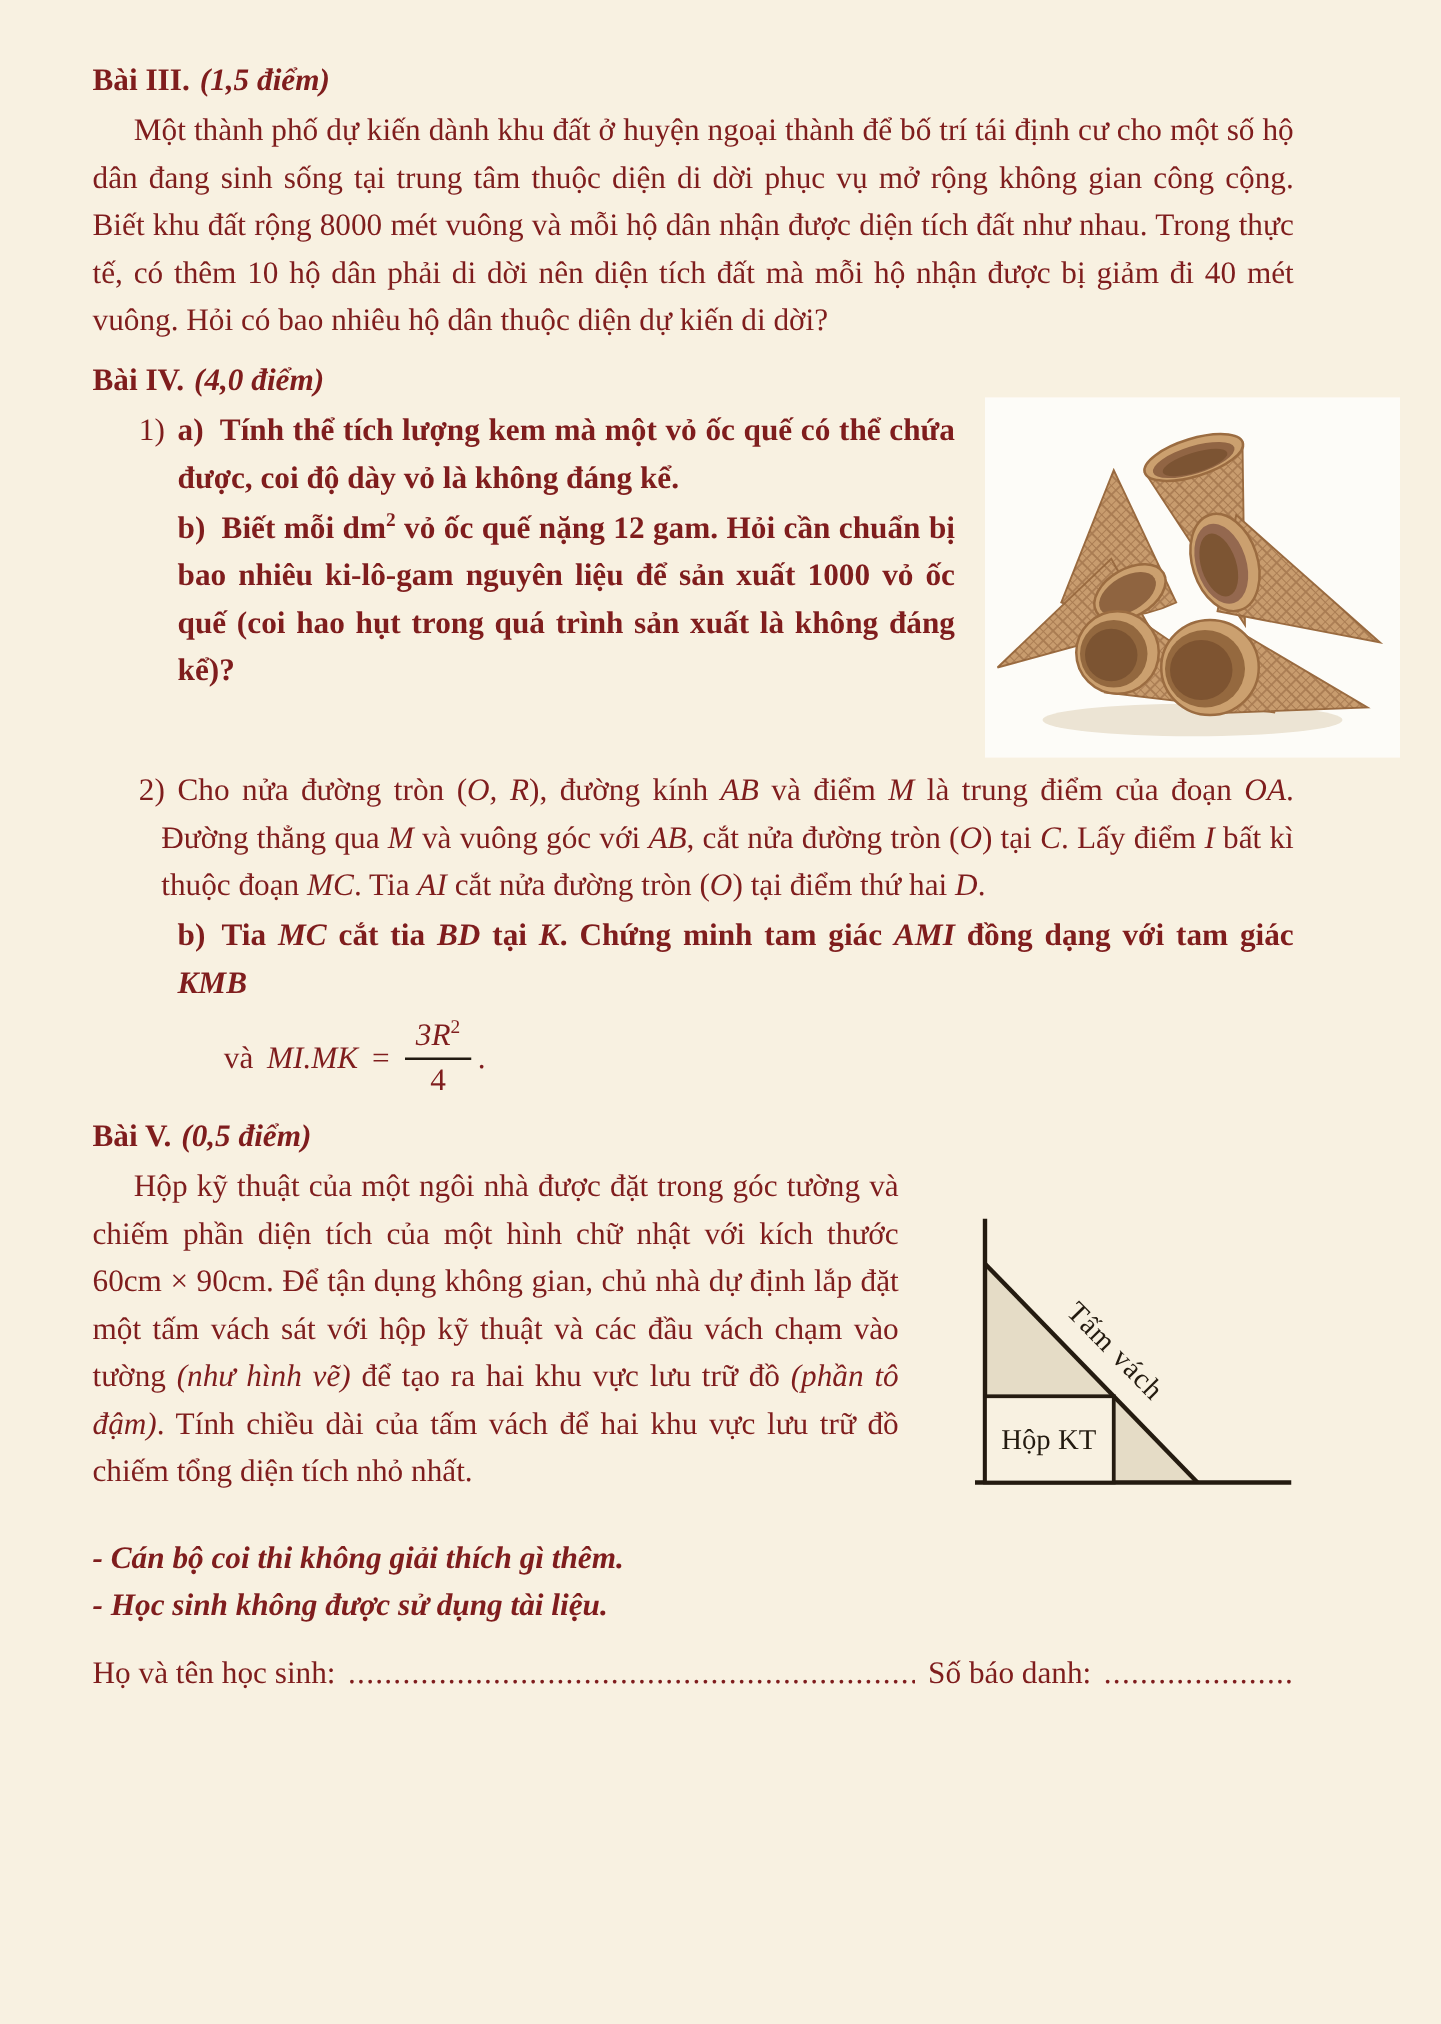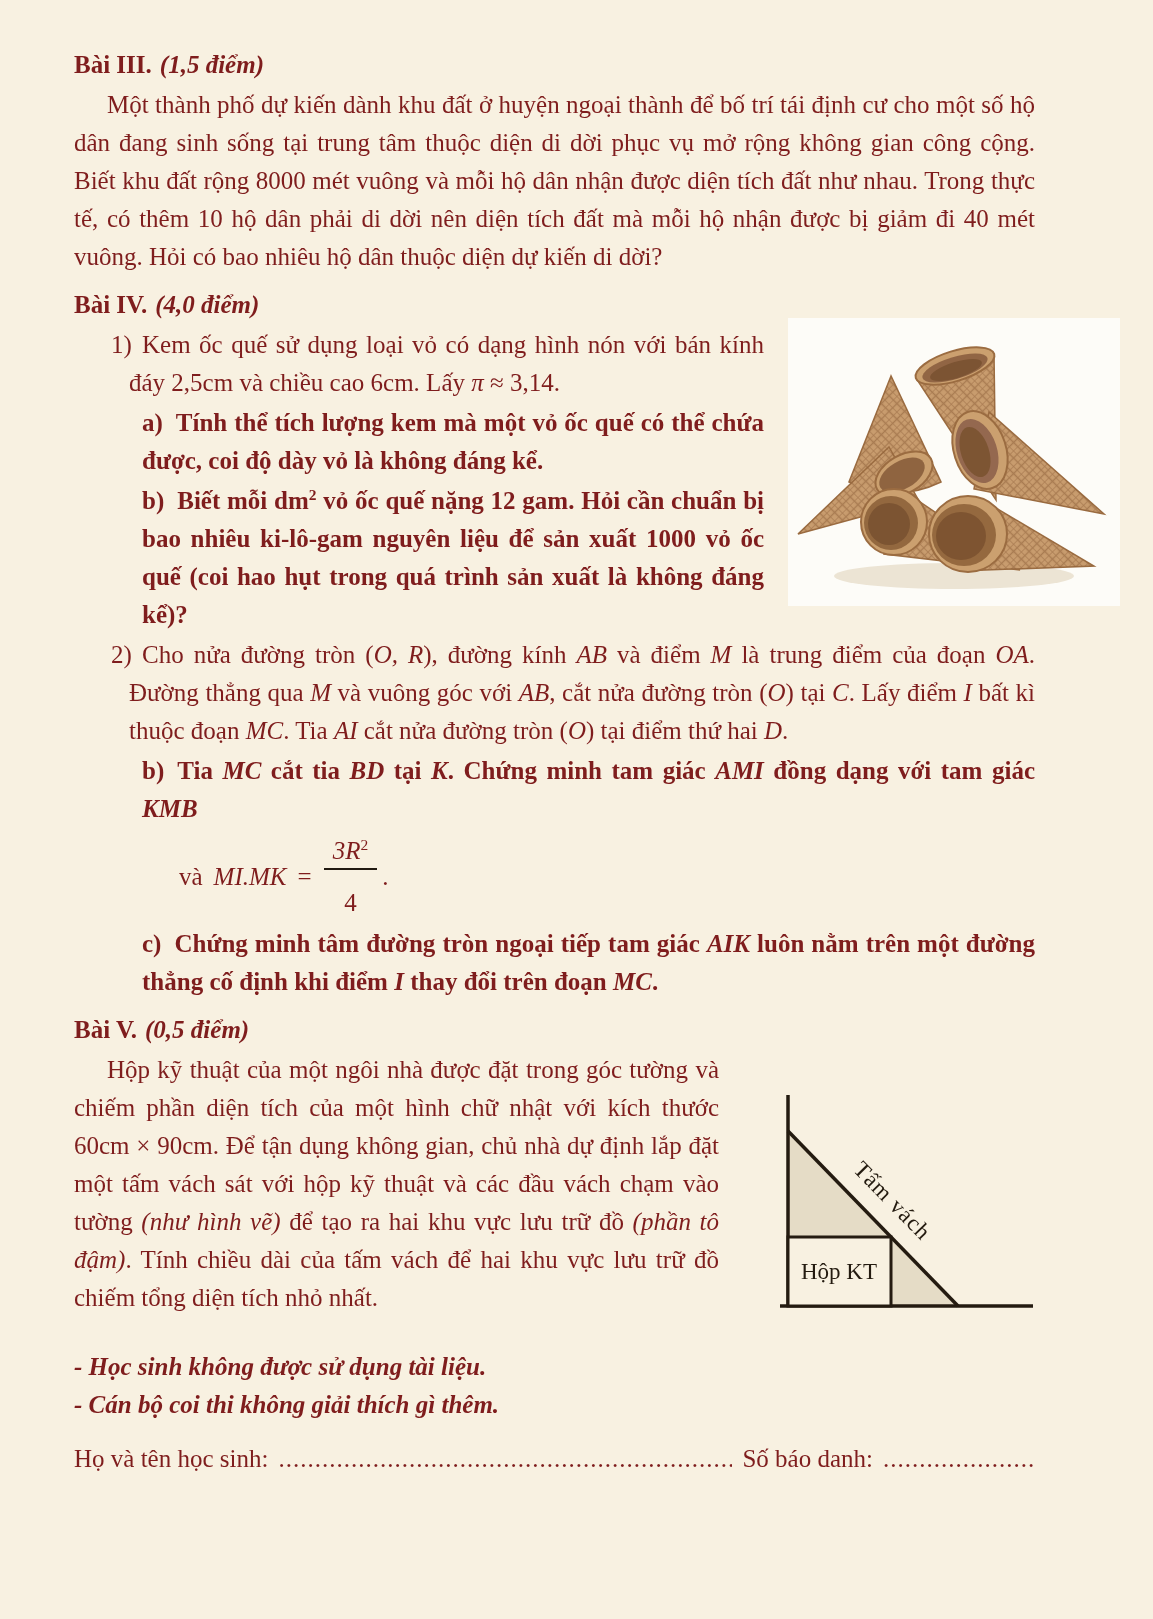--- a/index.html
+++ b/index.html
@@ -33,21 +33,21 @@
 
   .num-item { position:relative; padding-left:55px; text-indent:13px; text-align:justify; margin-top:2px; }
   .num-item .num-marker { position:absolute; left:37px; top:0; text-indent:0; }
   .sub-item { margin-left:68px; text-align:justify; margin-top:2px;font-weight:bold; }
   .sub-item .sub-marker { padding-right:13px; }
 
   .s-i { font-style:italic; }
   .s-sup { font-size:0.62em; vertical-align:super; line-height:0; }
 
   .formula-line { margin:6px 0 6px 105px; display:flex; align-items:center; gap:11px; line-height:33px; }
-  .frac { display:inline-flex; flex-direction:column; align-items:center; margin:0 1px;gap:16px; }
+  .frac { display:inline-flex; flex-direction:column; align-items:center; margin:0 1px; }
   .fnum { display:block; padding:0 9px 1px 9px; border-bottom:2.5px solid #211a11; }
   .fden { display:block; }
   .formula-tail { margin-left:-7px; }
 
   .end-line { text-align:center; margin-top:22px; }
   .notes { margin-top:24px; }
   .note { font-weight:bold; font-style:italic; }
   .name-row { display:flex; align-items:center; margin-top:16px; white-space:nowrap; }
   .leader { overflow:hidden; white-space:nowrap; letter-spacing:1px; }
   .leader-name { flex:1 1 auto; margin:0 10px; }
@@ -113,21 +113,21 @@
           <path d="M191,180 L306,248 L172,253 Z" fill="#c89c6e" stroke="#9b6c41" stroke-width="1.5"></path>
           <path d="M191,180 L306,248 L172,253 Z" fill="url(#waffle)"></path>
           <ellipse cx="180" cy="216" rx="39" ry="38" fill="#cba06f" stroke="#9b6c41" stroke-width="2"></ellipse>
           <ellipse cx="176" cy="217" rx="32" ry="31" fill="#95693f"></ellipse>
           <ellipse cx="173" cy="218" rx="25" ry="24" fill="#7e5431"></ellipse>
         </g>
       </svg>
     </div>
 
     <div class="num-item">
-      <span class="num-marker">1)</span><span><span>Kem ốc quế sử dụng loại vỏ có dạng hình nón với bán kính đáy 2,5cm và chiều cao 6cm. Lấy </span><span class="s-i">π</span><span> ≈ 3,14.</span></span>
+      <span class="num-marker">1)</span>
     </div>
     <div class="sub-item">
       <span class="sub-marker">a)</span><span><span>Tính thể tích lượng kem mà một vỏ ốc quế có thể chứa được, coi độ dày vỏ là không đáng kể.</span></span>
     </div>
     <div class="sub-item">
       <span class="sub-marker">b)</span><span><span>Biết mỗi dm</span><span class="s-sup">2</span><span> vỏ ốc quế nặng 12 gam. Hỏi cần chuẩn bị bao nhiêu ki-lô-gam nguyên liệu để sản xuất 1000 vỏ ốc quế (coi hao hụt trong quá trình sản xuất là không đáng kể)?</span></span>
     </div>
   </div>
 
   <div class="num-item">
@@ -139,23 +139,20 @@
   <div class="formula-line">
     <span>và</span>
     <span class="s-i">MI.MK</span>
     <span>=</span>
     <span class="frac">
       <span class="fnum"><span class="s-i">3R</span><span class="s-sup">2</span></span>
       <span class="fden">4</span>
     </span>
     <span class="formula-tail">.</span>
   </div>
-  <div class="sub-item">
-    <span class="sub-marker">c)</span><span><span>Chứng minh tâm đường tròn ngoại tiếp tam giác </span><span class="s-i">AIK</span><span> luôn nằm trên một đường thẳng cố định khi điểm </span><span class="s-i">I</span><span> thay đổi trên đoạn </span><span class="s-i">MC</span><span>.</span></span>
-  </div>
 
   <div class="heading">
     <span>Bài V.</span><span class="points">(0,5 điểm)</span>
   </div>
 
   <div class="clearfix">
     <div class="diagram">
       <svg width="302" height="255" viewBox="0 0 302 255">
         <polygon points="53,66 53,172 156,172" fill="#e5dcc6"></polygon>
         <polygon points="156,172 156,241 223,241" fill="#e5dcc6"></polygon>
@@ -165,22 +162,22 @@
         <rect x="53" y="172" width="103" height="69" fill="#f8f1e1" stroke="#241b10" stroke-width="3"></rect>
         <text x="104" y="214" text-anchor="middle" font-size="23" fill="#241b10">Hộp KT</text>
         <text transform="translate(152,141) rotate(45.5)" text-anchor="middle" font-size="23" fill="#241b10" letter-spacing="1">Tấm vách</text>
       </svg>
     </div>
     <p class="body-para justify"><span>Hộp kỹ thuật của một ngôi nhà được đặt trong góc tường và chiếm phần diện tích của một hình chữ nhật với kích thước 60cm × 90cm. Để tận dụng không gian, chủ nhà dự định lắp đặt một tấm vách sát với hộp kỹ thuật và các đầu vách chạm vào tường </span><span class="s-i">(như hình vẽ)</span><span> để tạo ra hai khu vực lưu trữ đồ </span><span class="s-i">(phần tô đậm)</span><span>. Tính chiều dài của tấm vách để hai khu vực lưu trữ đồ chiếm tổng diện tích nhỏ nhất.</span></p>
   </div>
 
 
   <div class="notes">
+    <div class="note">- Cán bộ coi thi không giải thích gì thêm.</div>
     <div class="note">- Học sinh không được sử dụng tài liệu.</div>
-    <div class="note">- Cán bộ coi thi không giải thích gì thêm.</div>
   </div>
 
   <div class="name-row">
     <span>Họ và tên học sinh:</span>
     <span class="leader leader-name">....................................................................................................................</span>
     <span>Số báo danh:</span>
     <span class="leader leader-sbd">............................................</span>
   </div>
 
 </div>

